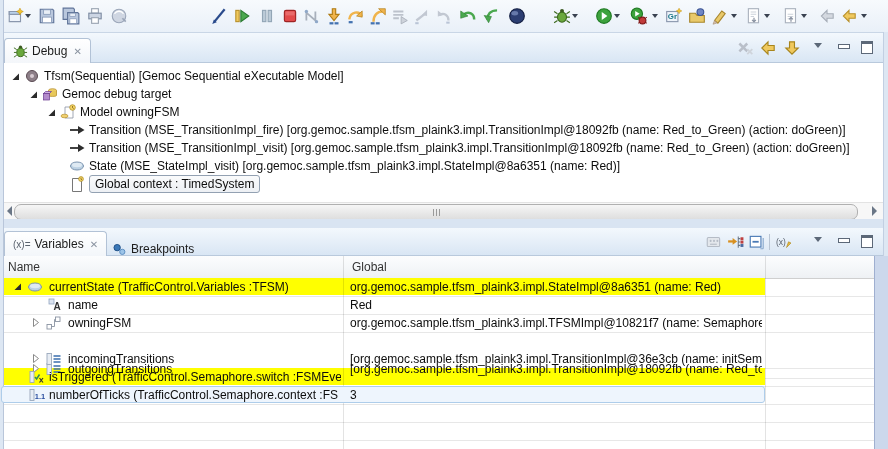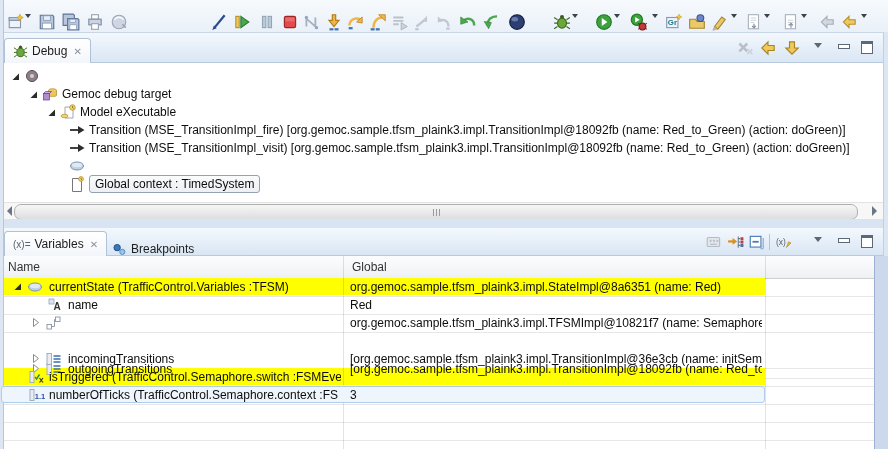--- a/index.html
+++ b/index.html
@@ -2,21 +2,21 @@
 <html><head>
 <meta charset="utf-8">
 <style>
   html,body{margin:0;padding:0;background:#fff;}
   .screen{position:relative;width:888px;height:449px;overflow:hidden;background:#fff;
           font-family:"Liberation Sans",sans-serif;-webkit-font-smoothing:antialiased;}
   
   .topdash{position:absolute;top:0;height:4px;background:#25356a;}
   .toolbar{position:absolute;left:0;top:0;width:888px;height:32px;
            background:linear-gradient(#f7fafd,#e9f0f8);border-bottom:1px solid #c9d6e6;}
-  .tbtn{position:absolute;top:13px;width:18px;height:18px;}
+  .tbtn{position:absolute;top:7px;width:18px;height:18px;}
   .tbtn svg{width:18px;height:18px;display:block;}
   .dd{position:absolute;top:14px;width:0;height:0;border:3px solid transparent;border-top:4px solid #3a4250;}
   
   .band{position:absolute;left:0;width:888px;background:linear-gradient(#f3f8fd,#d9e6f4);
         border-bottom:1px solid #b9c9dc;}
   .tab{position:absolute;display:flex;align-items:center;gap:4px;padding:0 8px;height:24px;
        font-size:12px;color:#1c1c1c;white-space:nowrap;}
   .tab.active{background:linear-gradient(#ffffff,#f3f6fa);border:1px solid #b2c2d6;border-bottom:none;
        border-radius:4px 4px 0 0;}
   .tabx{color:#8a93a0;font-size:10px;margin-left:2px;}
@@ -315,20 +315,21 @@
           <svg viewBox="0 0 11 11">
             <path d="M9 2.5v6.5H2.5z" fill="#2b2b2b"></path>
           </svg>
         </span>
       <span class="ticon">
           <svg viewBox="0 0 16 16">
             <circle cx="8" cy="8" r="5.5" fill="#8d7f88" stroke="#5a4a52"></circle>
             <circle cx="8" cy="8" r="2" fill="#d8ccd2"></circle>
           </svg>
         </span>
+      <span>Tfsm(Sequential) [Gemoc Sequential eXecutable Model]</span>
     </div>
     <div class="drow" style="left:28px;top:85px;">
       <span class="exp">
           <svg viewBox="0 0 11 11">
             <path d="M9 2.5v6.5H2.5z" fill="#2b2b2b"></path>
           </svg>
         </span>
       <span class="ticon">
           <svg viewBox="0 0 16 16">
             <ellipse cx="10.5" cy="4.5" rx="4" ry="1.8" fill="#f0d070" stroke="#b8912c" stroke-width="0.8"></ellipse>
@@ -346,21 +347,21 @@
           </svg>
         </span>
       <span class="ticon">
           <svg viewBox="0 0 16 16">
             <path d="M5 3h6l2 2v9H5z" fill="#fff" stroke="#8a93a2" stroke-width="0.8"></path>
             <ellipse cx="4.5" cy="12" rx="3.5" ry="1.8" fill="#f0d070" stroke="#b8912c" stroke-width="0.7"></ellipse>
             <circle cx="12.5" cy="3.5" r="2.8" fill="#f4d468" stroke="#a8861c" stroke-width="0.7"></circle>
             <path d="M12.5 2v1.7l1.2.8" stroke="#7a5c10" stroke-width="0.8" fill="none"></path>
           </svg>
         </span>
-      <span>Model eXecutable</span>
+      <span>Model owningFSM</span>
     </div>
     <div class="drow" style="left:66px;top:121px;">
       <span class="ticon">
           <svg viewBox="0 0 16 16">
             <path d="M1 8h9" stroke="#2d2d2d" stroke-width="1.8"></path>
             <path d="M9 4l6.5 4L9 12z" fill="#2d2d2d"></path>
           </svg>
         </span>
       <span>Transition (MSE_TransitionImpl_fire) [org.gemoc.sample.tfsm_plaink3.impl.TransitionImpl@18092fb (name: Red_to_Green) (action: doGreen)]</span>
     </div>
@@ -373,20 +374,21 @@
         </span>
       <span>Transition (MSE_TransitionImpl_visit) [org.gemoc.sample.tfsm_plaink3.impl.TransitionImpl@18092fb (name: Red_to_Green) (action: doGreen)]</span>
     </div>
     <div class="drow" style="left:66px;top:157px;">
       <span class="ticon">
           <svg viewBox="0 0 16 16">
             <ellipse cx="8" cy="8" rx="6.5" ry="4" fill="#bdd2e4" stroke="#7a92ad"></ellipse>
             <ellipse cx="8" cy="7" rx="5" ry="2.2" fill="#dfeaf3"></ellipse>
           </svg>
         </span>
+      <span>State (MSE_StateImpl_visit) [org.gemoc.sample.tfsm_plaink3.impl.StateImpl@8a6351 (name: Red)]</span>
     </div>
     <div class="drow" style="left:66px;top:175px;">
       <span class="ticon">
           <svg viewBox="0 0 16 16">
             <path d="M3.5 2.5h7l2 2v11h-9z" fill="#fff" stroke="#777"></path>
             <circle cx="12" cy="3" r="2.4" fill="#f4d468" stroke="#a8861c" stroke-width="0.7"></circle>
             <path d="M12 1.8v1.4l1 .6" stroke="#7a5c10" stroke-width="0.7" fill="none"></path>
           </svg>
         </span>
       <span class="selbox">
@@ -500,20 +502,21 @@
             <path d="M3.5 1.5l5 4-5 4z" fill="#fff" stroke="#8a8a8a"></path>
           </svg>
         </span>
       <span class="vicon" style="left:46px;">
           <svg viewBox="0 0 16 16">
             <rect x="1" y="9.5" width="4.5" height="4.5" fill="#fff" stroke="#8a93a2" stroke-width="0.9"></rect>
             <rect x="9.5" y="2" width="4.5" height="4.5" fill="#fff" stroke="#8a93a2" stroke-width="0.9"></rect>
             <path d="M5.5 11.5h3V4.5h1" fill="none" stroke="#8a93a2" stroke-width="0.9"></path>
           </svg>
         </span>
+      <div class="vname" style="left:68px;width:273px;">owningFSM</div>
       <div class="vval">org.gemoc.sample.tfsm_plaink3.impl.TFSMImpl@10821f7 (name: Semaphore)</div>
     </div>
     <div class="vrow" style="top:332px;margin-top:28px;">
       <span class="vexp" style="left:30px;">
           <svg viewBox="0 0 11 11">
             <path d="M3.5 1.5l5 4-5 4z" fill="#fff" stroke="#8a8a8a"></path>
           </svg>
         </span>
       <span class="vicon" style="left:46px;">
           <svg viewBox="0 0 16 16">

